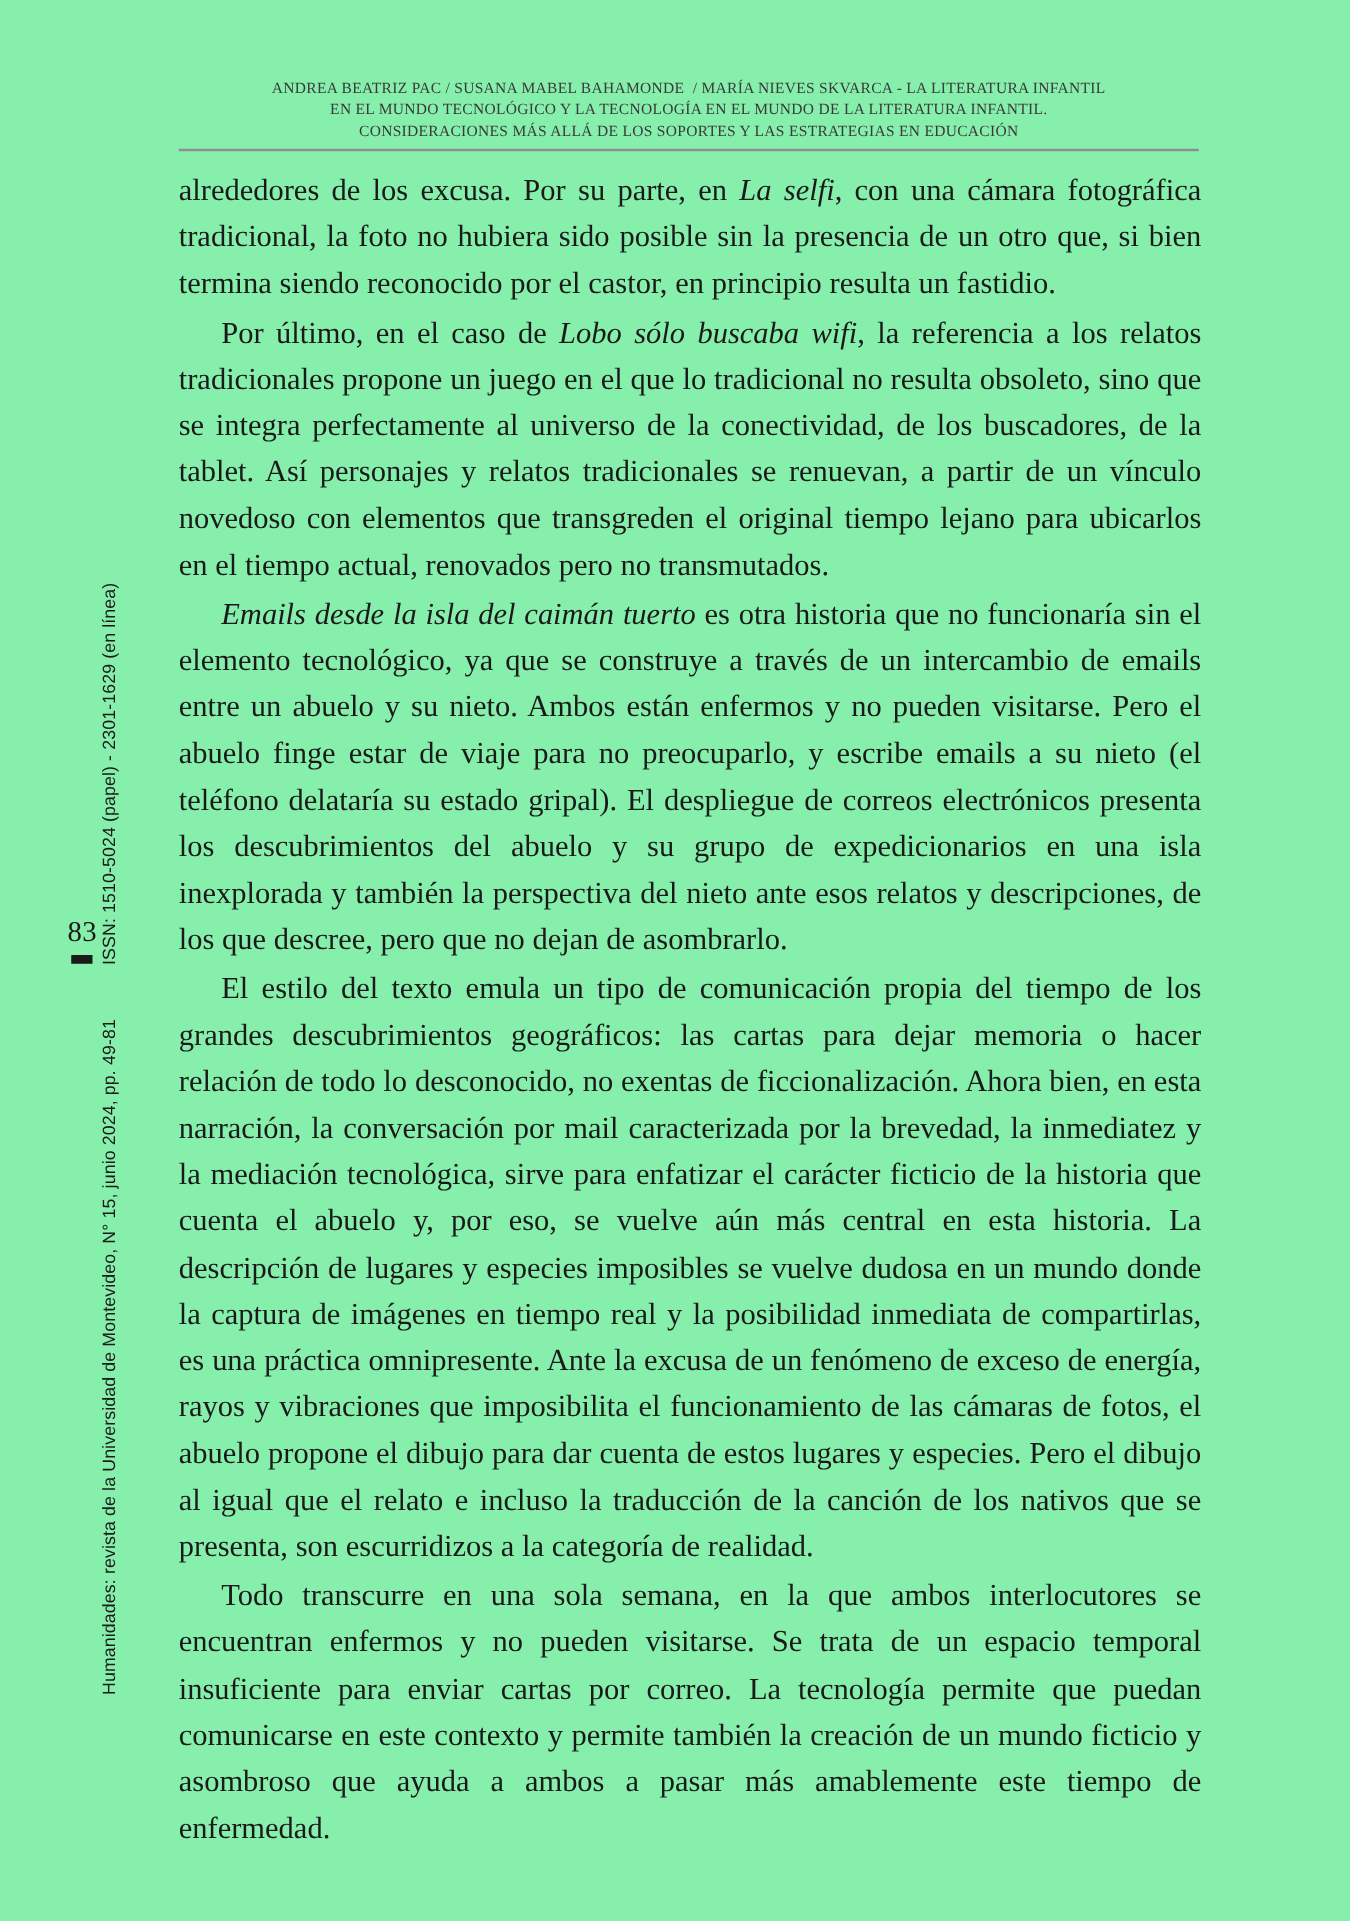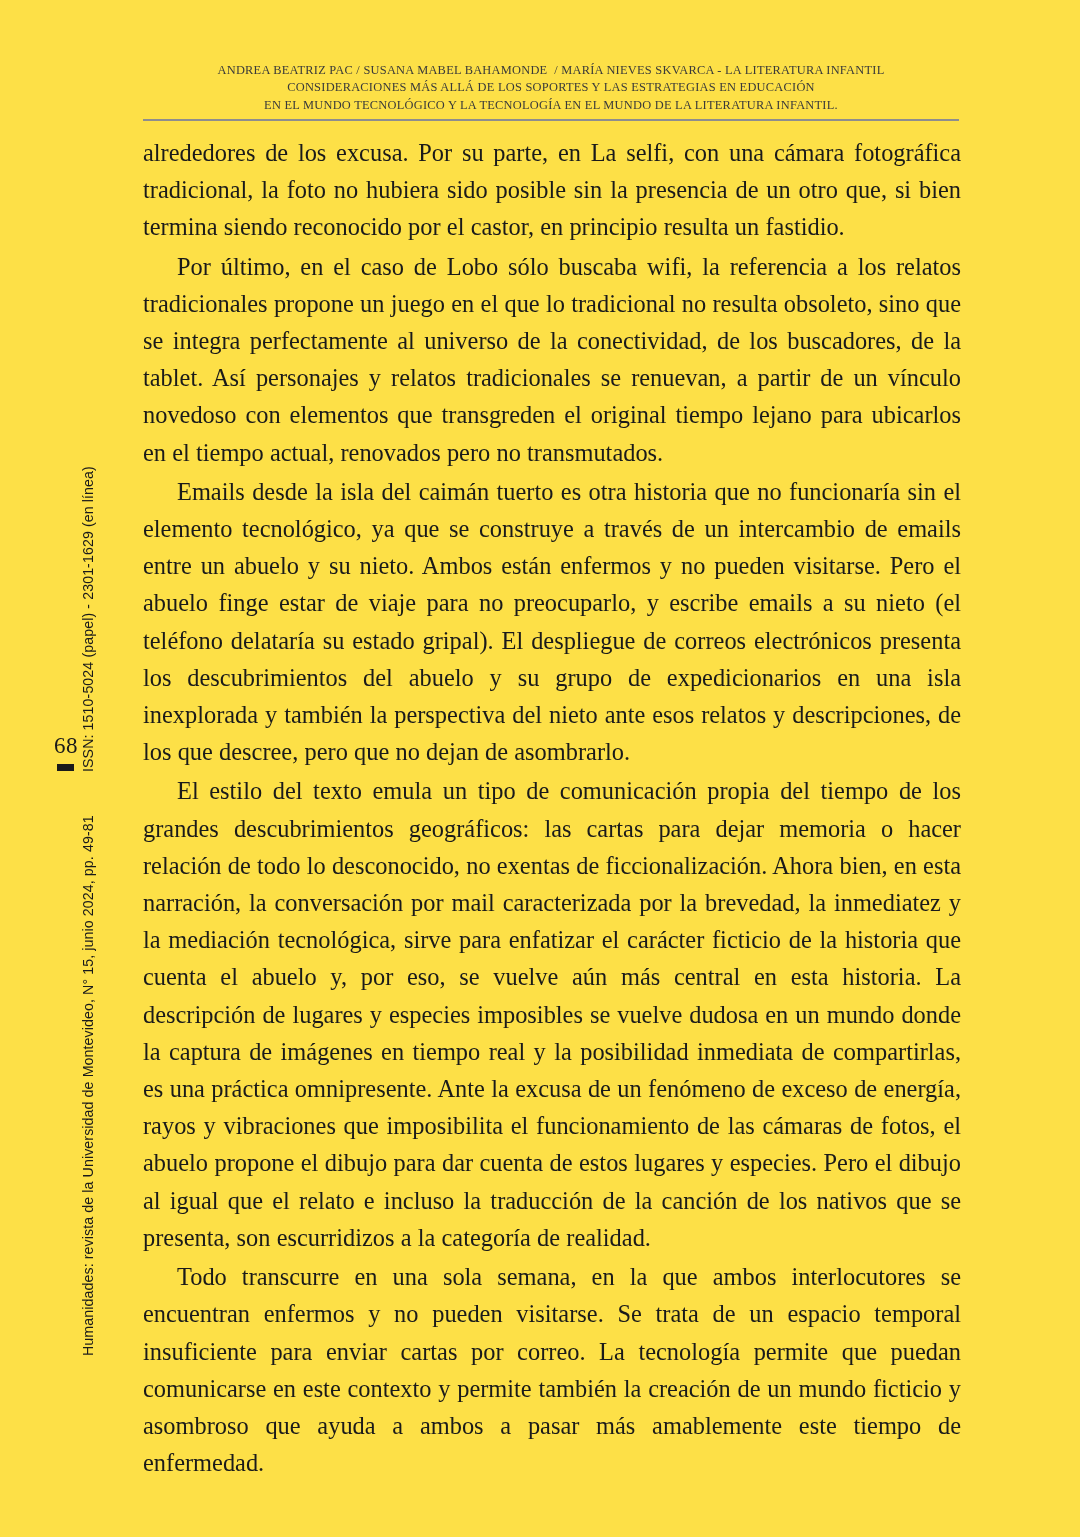--- a/index.html
+++ b/index.html
@@ -5,21 +5,21 @@
 <style>
   html, body {
     margin: 0;
     padding: 0;
     background: #ffffff;
   }
   .page {
     position: relative;
     width: 1080px;
     height: 1537px;
-    background: #fde047;
+    background: #86efac;
     overflow: hidden;
     font-family: "Liberation Serif", "DejaVu Serif", serif;
     color: #1a1a1a;
   }
 
   
   .running-head {
     position: absolute;
     left: 143px;
     top: 62px;
@@ -102,37 +102,37 @@
     line-height: 37.2px;
     text-align: justify;
     text-align-last: left;
     text-justify: inter-word;
     word-spacing: 0.1px;
     hyphens: none;
     color: #1a1a1a;
   }
   p.indent { text-indent: 34px; }
   p.noindent { text-indent: 0; }
-  .ttl { }
+  .ttl { font-style: italic; }
 </style>
 </head>
 <body>
 
 <div class="page">
 
   <div class="running-head">
     <span class="rh-line">ANDREA BEATRIZ PAC / SUSANA MABEL BAHAMONDE  / MARÍA NIEVES SKVARCA - LA LITERATURA INFANTIL</span>
+    <span class="rh-line">EN EL MUNDO TECNOLÓGICO Y LA TECNOLOGÍA EN EL MUNDO DE LA LITERATURA INFANTIL.</span>
     <span class="rh-line">CONSIDERACIONES MÁS ALLÁ DE LOS SOPORTES Y LAS ESTRATEGIAS EN EDUCACIÓN</span>
-    <span class="rh-line">EN EL MUNDO TECNOLÓGICO Y LA TECNOLOGÍA EN EL MUNDO DE LA LITERATURA INFANTIL.</span>
   </div>
   <div class="head-rule"></div>
 
   <div class="side-rail">
     <div class="rot issn-line">ISSN: 1510-5024 (papel) - 2301-1629 (en línea)</div>
-    <div class="folio">68</div>
+    <div class="folio">83</div>
     <div class="folio-dash"></div>
     <div class="rot journal-line">Humanidades: revista de la Universidad de Montevideo, N° 15, junio 2024, pp. 49-81</div>
   </div>
 
   <div class="column">
 
     <p class="para noindent"><span>alrededores de los excusa. Por su parte, en </span><span class="ttl">La selfi</span><span>, con una cámara fotográfica tradicional, la foto no hubiera sido posible sin la presencia de un otro que, si bien termina siendo reconocido por el castor, en principio resulta un fastidio.</span></p>
 
     <p class="para indent"><span>Por último, en el caso de </span><span class="ttl">Lobo sólo buscaba wifi</span><span>, la referencia a los relatos tradicionales propone un juego en el que lo tradicional no resulta obsoleto, sino que se integra perfectamente al universo de la conectividad, de los buscadores, de la tablet. Así personajes y relatos tradicionales se renuevan, a partir de un vínculo novedoso con elementos que transgreden el original tiempo lejano para ubicarlos en el tiempo actual, renovados pero no transmutados.</span></p>
 

